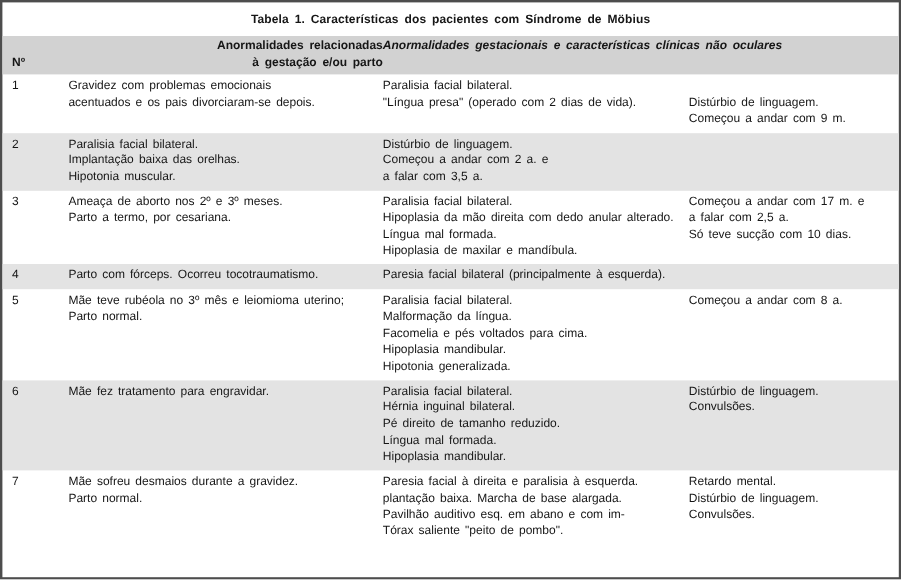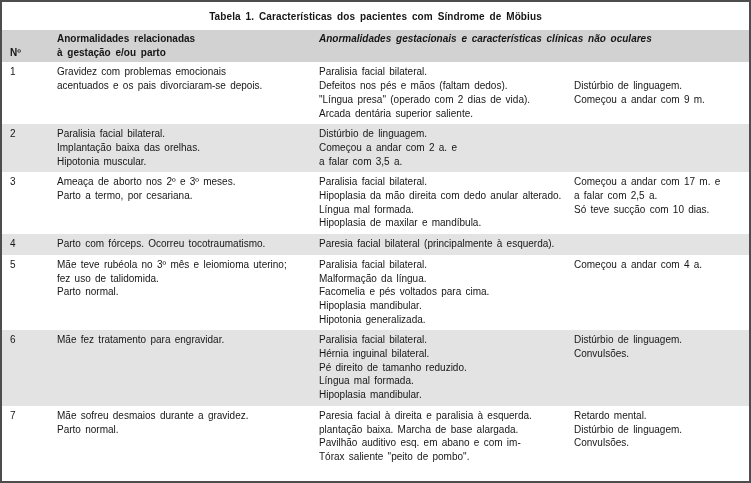--- a/index.html
+++ b/index.html
@@ -29,21 +29,21 @@
   }
   .header {
     background: var(--header-bg, #d2d2d2);
     font-weight: bold;
     min-height: 31px;
     box-sizing: border-box;
     padding: 2px 0 3px 0;
     word-spacing: 2px;
   }
   .h-num { padding-left: 8px; align-self: end; line-height: 13.5px; }
-  .h-gest { line-height: 13.5px; }
+  .h-gest { line-height: 13.5px; text-align: right; }
   .h-clin { grid-column: 3 / 5; line-height: 13.5px; font-style: italic; }
   .row {
     padding: 3px 0 4px 0;
     word-spacing: 1.5px;
   }
   .row.gray { background: var(--row-alt-bg, #e3e3e3); }
   .line { line-height: 13.7px; white-space: nowrap; }
   .cell-num { padding-left: 8px; }
   .cell-outcome { padding-right: 2px; }
 </style>
@@ -66,23 +66,21 @@
       <div class="grid row">
         <div class="cell-num">
           <div class="line">1</div>
         </div>
         <div class="cell-gestation">
           <div class="line">Gravidez com problemas emocionais</div>
           <div class="line">acentuados e os pais divorciaram-se depois.</div>
         </div>
         <div class="cell-clinical">
           <div class="line">Paralisia facial bilateral.</div>
-          <div class="line">Defeitos nos pés e mãos (faltam dedos).</div>
           <div class="line">"Língua presa" (operado com 2 dias de vida).</div>
-          <div class="line">Arcada dentária superior saliente.</div>
         </div>
         <div class="cell-outcome">
           <div class="line">&nbsp;</div>
           <div class="line">Distúrbio de linguagem.</div>
           <div class="line">Começou a andar com 9 m.</div>
         </div>
       </div>
       <div class="grid row gray">
         <div class="cell-num">
           <div class="line">2</div>
@@ -129,32 +127,31 @@
           <div class="line">Paresia facial bilateral (principalmente à esquerda).</div>
         </div>
         <div class="cell-outcome"></div>
       </div>
       <div class="grid row">
         <div class="cell-num">
           <div class="line">5</div>
         </div>
         <div class="cell-gestation">
           <div class="line">Mãe teve rubéola no 3º mês e leiomioma uterino;</div>
-          <div class="line">fez uso de talidomida.</div>
           <div class="line">Parto normal.</div>
         </div>
         <div class="cell-clinical">
           <div class="line">Paralisia facial bilateral.</div>
           <div class="line">Malformação da língua.</div>
           <div class="line">Facomelia e pés voltados para cima.</div>
           <div class="line">Hipoplasia mandibular.</div>
           <div class="line">Hipotonia generalizada.</div>
         </div>
         <div class="cell-outcome">
-          <div class="line">Começou a andar com 4 a.</div>
+          <div class="line">Começou a andar com 8 a.</div>
         </div>
       </div>
       <div class="grid row gray">
         <div class="cell-num">
           <div class="line">6</div>
         </div>
         <div class="cell-gestation">
           <div class="line">Mãe fez tratamento para engravidar.</div>
         </div>
         <div class="cell-clinical">

